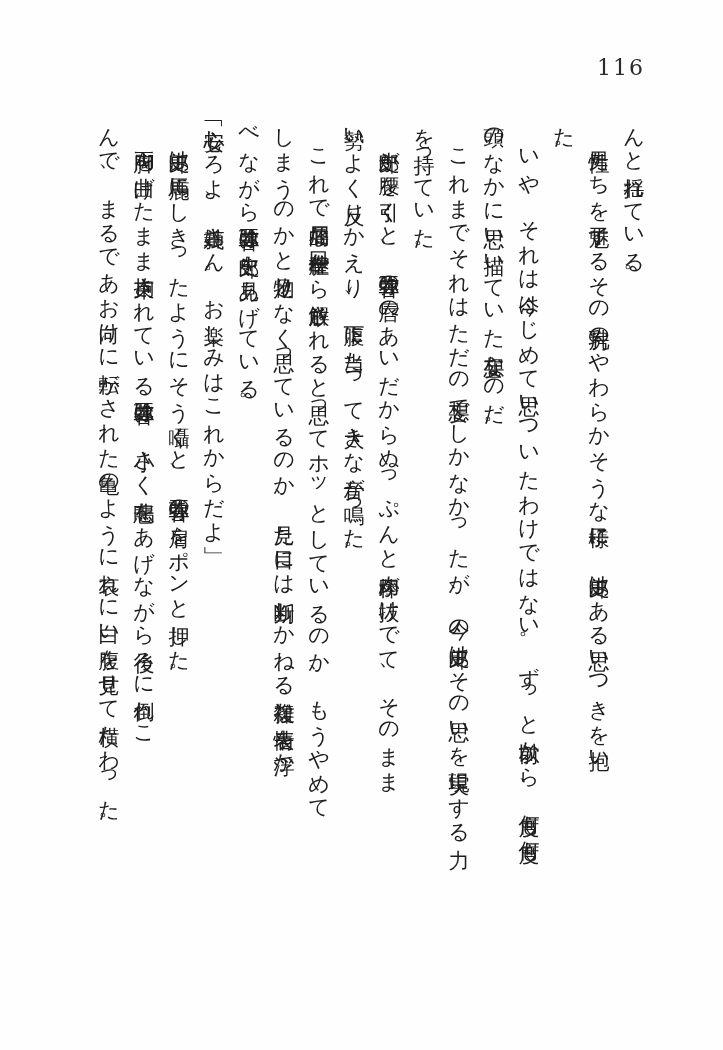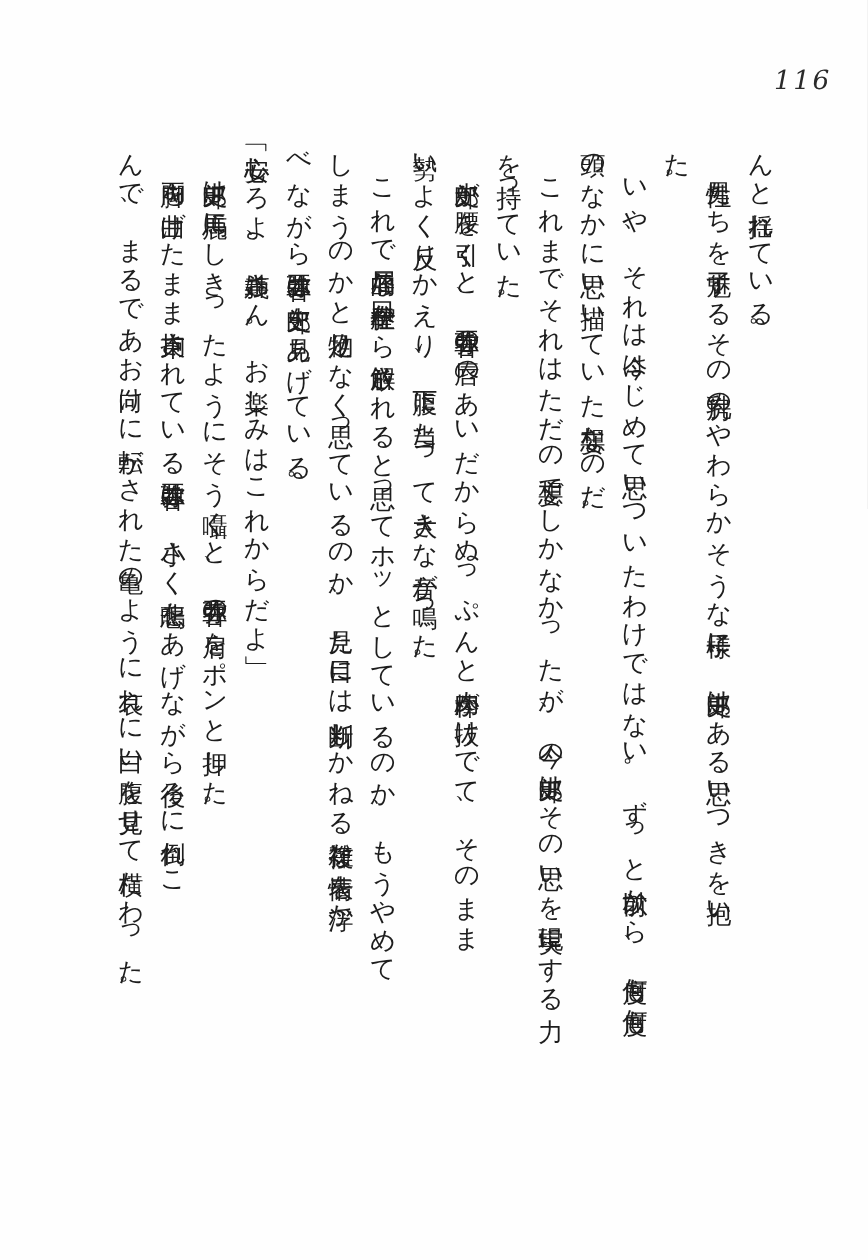--- a/index.html
+++ b/index.html
@@ -14,24 +14,22 @@
     margin: 0 auto;
     background: #fefefe;
     overflow: hidden;
     font-family: "DejaVu Serif", "Liberation Serif", serif;
   }
   .page-number {
     position: absolute;
     top: 55px;
     left: 597px;
     font-size: 22px;
-    font-style: italic;
     letter-spacing: 2px;
     color: #2a2a2a;
-    margin-left: 48px;
   }
   .text-block {
     position: absolute;
     top: 113px;
     right: 72px;
     height: 830px;
     writing-mode: vertical-rl;
     font-size: 21px;
     line-height: 35px;       
     letter-spacing: 0.8px;   

